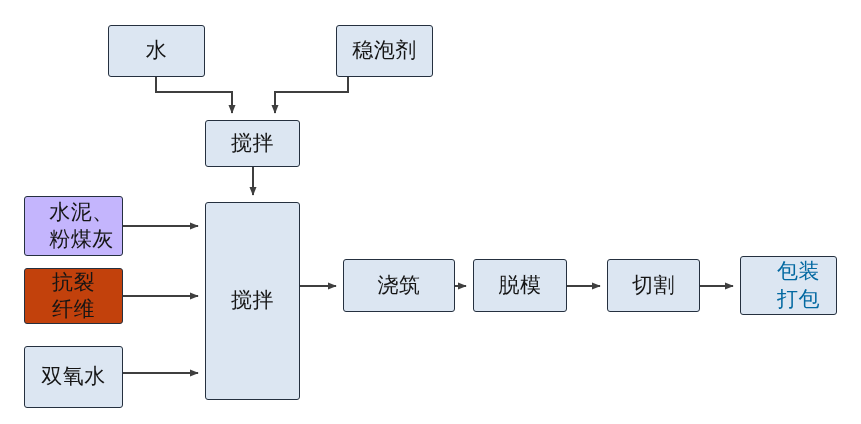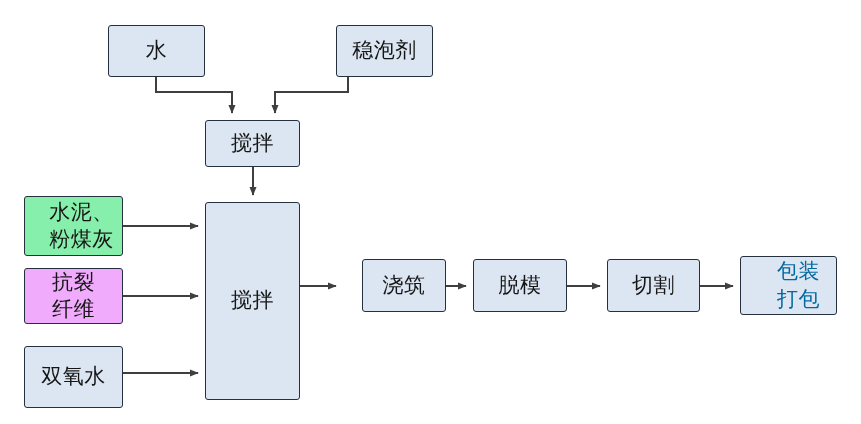--- a/index.html
+++ b/index.html
@@ -98,31 +98,31 @@
       <path d="M700,286 L733,286" fill="none" stroke="#3f3f3f" stroke-width="2" marker-end="url(#arrowhead)"></path>
     </g>
   </svg>
 
   <div class="node" style="left: 108px; top: 25px; width: 97px; height: 52px; background: rgb(220, 230, 242); border-color: rgb(37, 48, 63); color: rgb(21, 21, 21);">水</div>
 
   <div class="node" style="left: 300px; top: 25px; width: 97px; height: 52px; background: rgb(220, 230, 242); border-color: rgb(37, 48, 63); color: rgb(21, 21, 21); margin-left: 36px;">稳泡剂</div>
 
   <div class="node" style="left: 205px; top: 120px; width: 95px; height: 47px; background: rgb(220, 230, 242); border-color: rgb(37, 48, 63); color: rgb(21, 21, 21);">搅拌</div>
 
-  <div class="node" style="left: 24px; top: 196px; width: 99px; height: 60px; background: #86efac; border-color: rgb(37, 48, 63); color: rgb(21, 21, 21); padding-left: 16px;">水泥、
+  <div class="node" style="left: 24px; top: 196px; width: 99px; height: 60px; background: #c4b5fd; border-color: rgb(37, 48, 63); color: rgb(21, 21, 21); padding-left: 16px;">水泥、
 粉煤灰</div>
 
-  <div class="node" style="left: 24px; top: 268px; width: 99px; height: 56px; background: #f0abfc; border-color: rgb(37, 48, 63); color: rgb(21, 21, 21);">抗裂
+  <div class="node" style="left: 24px; top: 268px; width: 99px; height: 56px; background: #c2410c; border-color: rgb(37, 48, 63); color: rgb(21, 21, 21);">抗裂
 纤维</div>
 
   <div class="node" style="left: 24px; top: 346px; width: 99px; height: 62px; background: rgb(220, 230, 242); border-color: rgb(37, 48, 63); color: rgb(21, 21, 21);">双氧水</div>
 
   <div class="node tall" style="left: 205px; top: 202px; width: 95px; height: 198px; background: rgb(220, 230, 242); border-color: rgb(37, 48, 63); color: rgb(21, 21, 21);">搅拌</div>
 
-  <div class="node" style="left: 362px; top: 259px; width: 84px; height: 53px; background: rgb(220, 230, 242); border-color: rgb(37, 48, 63); color: rgb(21, 21, 21);">浇筑</div>
+  <div class="node" style="left: 343px; top: 259px; width: 112px; height: 53px; background: rgb(220, 230, 242); border-color: rgb(37, 48, 63); color: rgb(21, 21, 21);">浇筑</div>
 
   <div class="node" style="left: 607px; top: 259px; width: 93px; height: 53px; background: rgb(220, 230, 242); border-color: rgb(37, 48, 63); color: rgb(21, 21, 21);">切割</div>
 
   <div class="node" style="left: 473px; top: 259px; width: 94px; height: 53px; background: rgb(220, 230, 242); border-color: rgb(37, 48, 63); color: rgb(21, 21, 21);">脱模</div>
 
   <div class="node" style="left: 740px; top: 256px; width: 97px; height: 59px; background: rgb(220, 230, 242); border-color: rgb(37, 48, 63); color: #0369a1; padding-left: 20px;">包装
 打包</div>
 
 </div>
 

